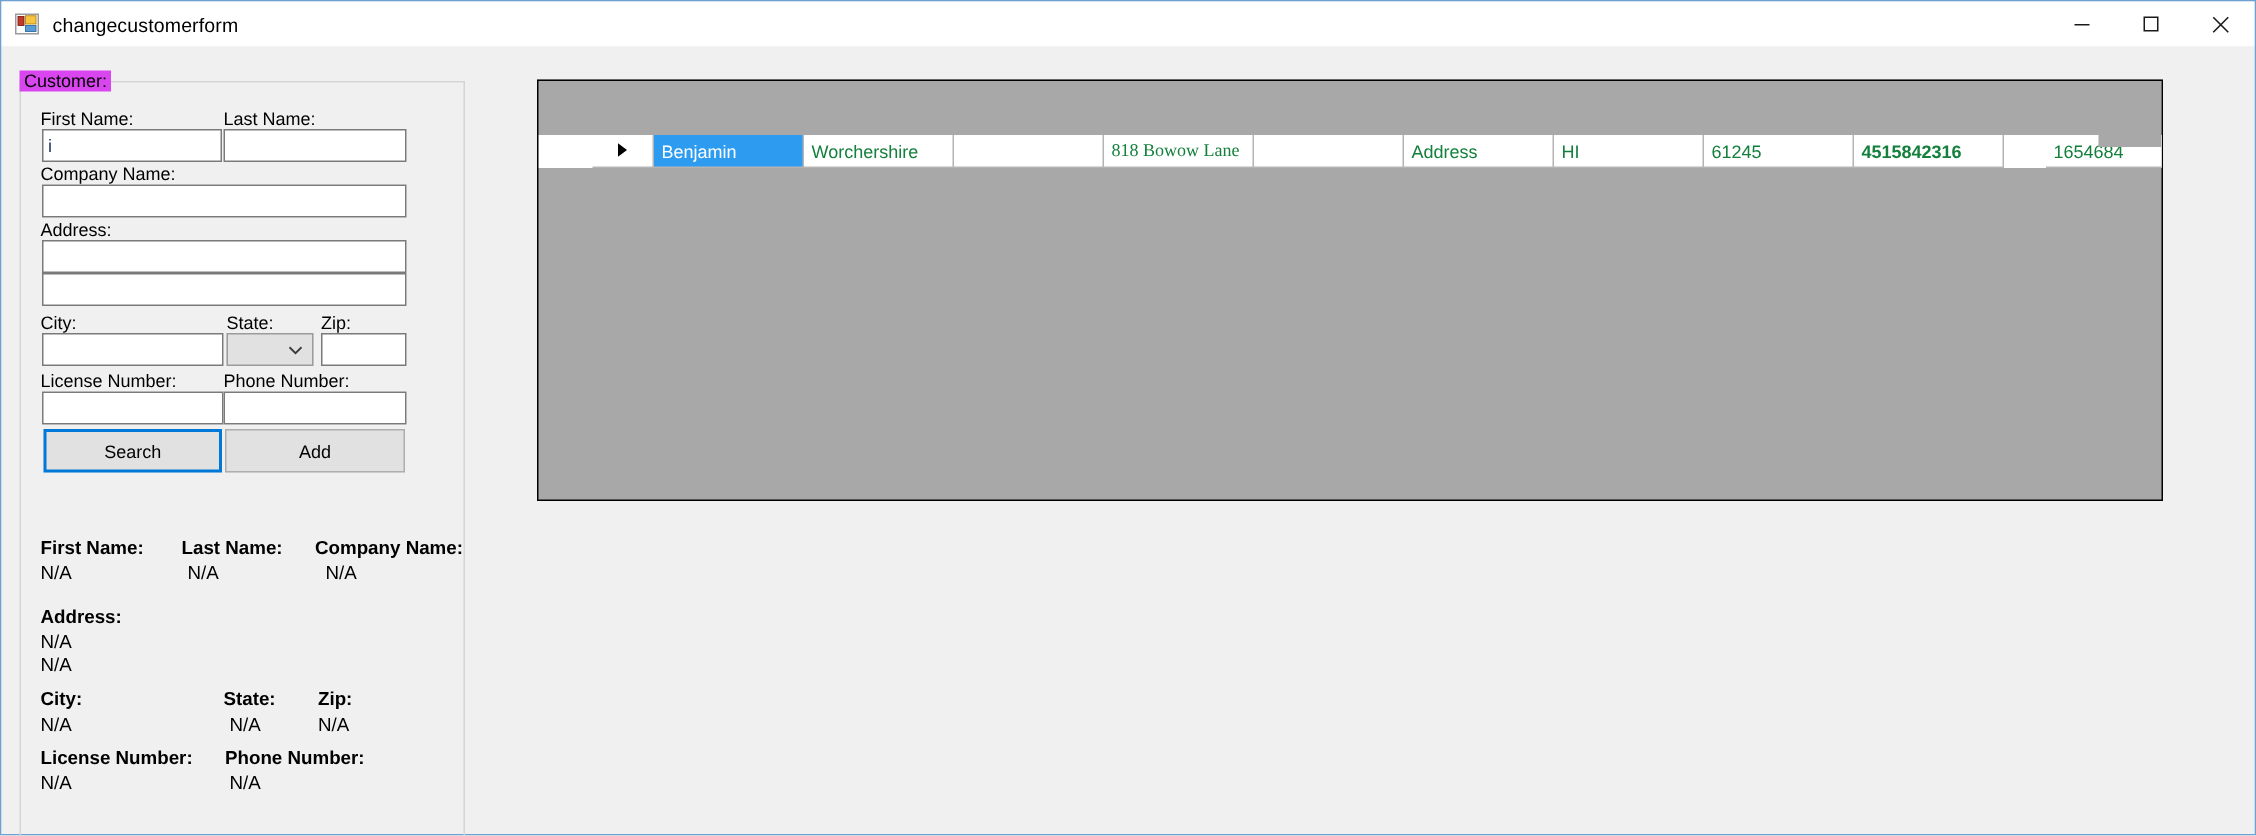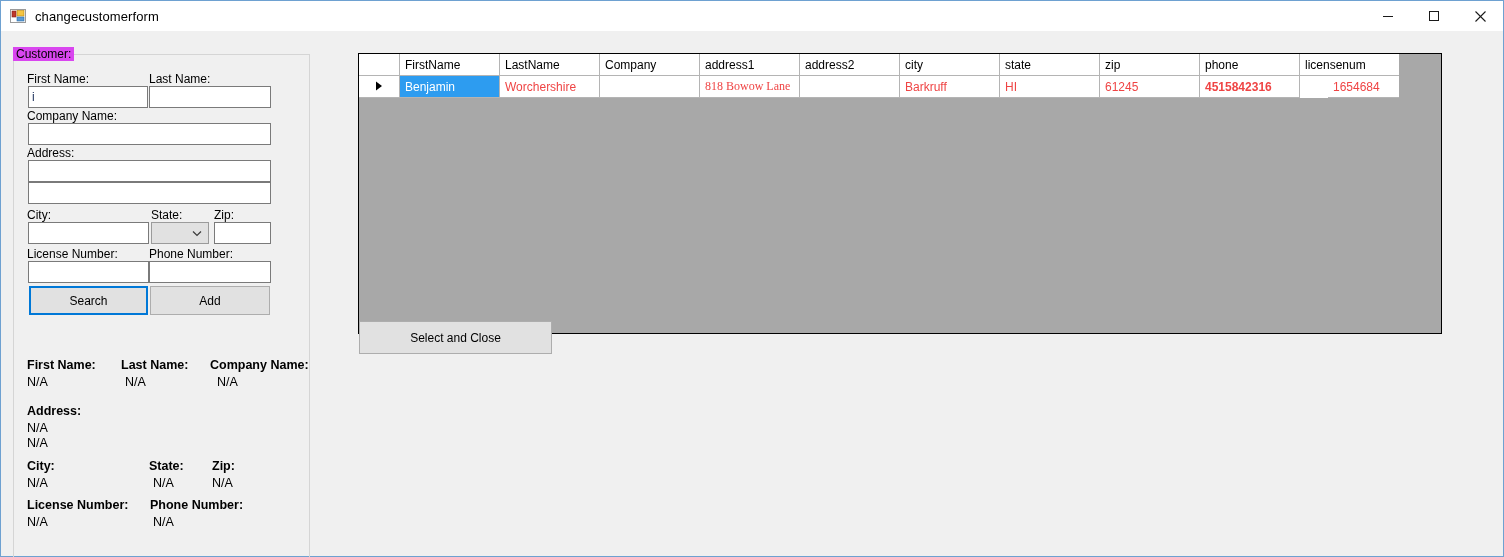--- a/index.html
+++ b/index.html
@@ -170,25 +170,26 @@
   .grid-head {
     position: absolute;
     left: 0; top: 0;
     height: 22px;
     width: 100%;
     display: flex;
     background: #fff;
   }
   .grid-row {
     position: absolute;
-    left: 0; top: 22px;
+    left: 0; top: 36px;
     height: 22px;
     width: 100%;
     display: flex;
     background: #fff;
+    padding-left: 36px;
   }
   .hcell {
     box-sizing: border-box;
     border-right: 1px solid #b4b4b4;
     border-bottom: 1px solid #b4b4b4;
     background: #fff;
     font-size: 12px;
     color: #000;
     display: flex;
     align-items: center;
@@ -196,21 +197,21 @@
     white-space: nowrap;
     overflow: hidden;
     flex: none;
   }
   .dcell {
     box-sizing: border-box;
     border-right: 1px solid #b4b4b4;
     border-bottom: 1px solid #b4b4b4;
     background: #fff;
     font-size: 12px;
-    color: #ef4444;
+    color: #15803d;
     display: flex;
     align-items: center;
     padding-left: 5px;
     white-space: nowrap;
     overflow: hidden;
     flex: none;
   }
   .dcell.selected {
     background: #2d9cf0;
     color: #fff;
@@ -339,55 +340,39 @@
     <div class="sum-label" style="left:211px; top:428px;">Zip:</div>
     <div class="sum-value" style="left:211px; top:445px;">N/A</div>
 
     <div class="sum-label" style="left:26px; top:467px;">License Number:</div>
     <div class="sum-value" style="left:26px; top:484px;">N/A</div>
 
     <div class="sum-label" style="left:149px; top:467px;">Phone Number:</div>
     <div class="sum-value" style="left:152px; top:484px;">N/A</div>
 
     <div class="grid">
-      <div class="grid-head">
-        <div class="rowhdr"></div>
-
-      <div class="hcell" style="width: 100px;">FirstName</div>
-          <div class="hcell" style="width: 100px;">LastName</div>
-          <div class="hcell" style="width: 100px;">Company</div>
-          <div class="hcell" style="width: 100px;">address1</div>
-          <div class="hcell" style="width: 100px;">address2</div>
-          <div class="hcell" style="width: 100px;">city</div>
-          <div class="hcell" style="width: 100px;">state</div>
-          <div class="hcell" style="width: 100px;">zip</div>
-          <div class="hcell" style="width: 100px;">phone</div>
-          <div class="hcell" style="width: 100px;">licensenum</div>
-          <div class="grid-filler"></div>
-        </div>
       <div class="grid-row">
         <div class="rowhdr">
           <span>
             <svg width="8" height="10" viewBox="0 0 8 10">
                 <polygon points="1,0.5 7,5 1,9.5" fill="#000"></polygon>
               </svg>
           </span>
         </div>
 
       <div class="dcell selected" style="width: 100px;">Benjamin</div>
           <div class="dcell" style="width: 100px;">Worchershire</div>
           <div class="dcell" style="width: 100px;"></div>
           <div class="dcell" style="width: 100px; font-family: Liberation Serif, serif;">818 Bowow Lane</div>
           <div class="dcell" style="width: 100px;"></div>
-          <div class="dcell" style="width: 100px;">Barkruff</div>
+          <div class="dcell" style="width: 100px;">Address</div>
           <div class="dcell" style="width: 100px;">HI</div>
           <div class="dcell" style="width: 100px;">61245</div>
           <div class="dcell" style="width: 100px; font-weight: bold;">4515842316</div>
           <div class="dcell" style="width: 100px; margin-left: 28px;">1654684</div>
           <div class="grid-filler"></div>
         </div>
       <div class="grid-rightpad"></div>
     </div>
 
-    <div class="btn" style="left:358px; top:290px; width:193px; height:33px;">Select and Close</div>
 
   </div>
 </div>
 
 </body></html>

